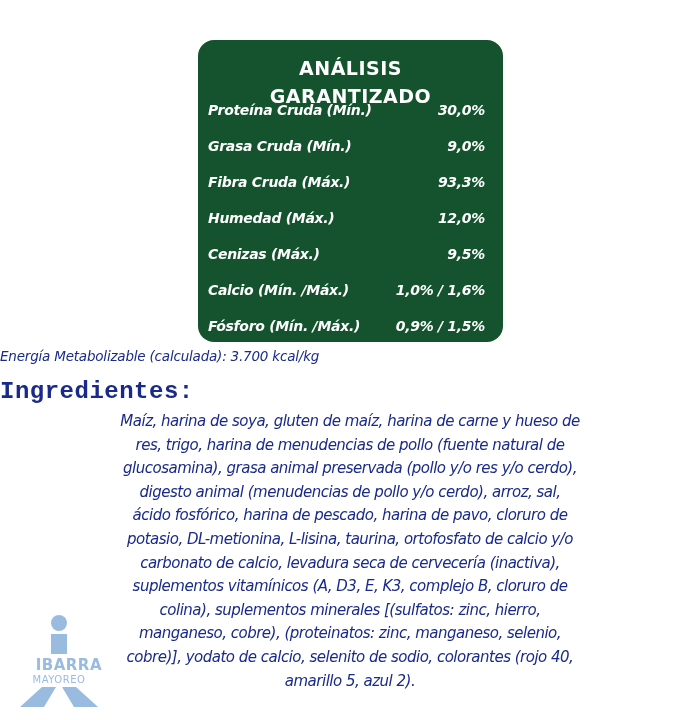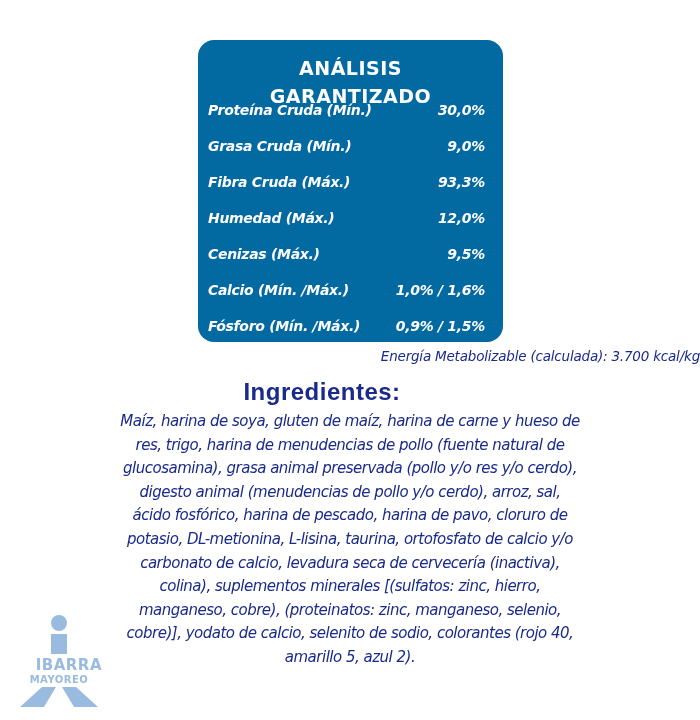--- a/index.html
+++ b/index.html
@@ -13,21 +13,21 @@
       position: relative;
       overflow: hidden;
       font-family: "DejaVu Sans", "Liberation Sans", sans-serif;
     }
     .analysis-box {
       position: absolute;
       left: 198px;
       top: 40px;
       width: 305px;
       height: 302px;
-      background: #0369a1;
+      background: #14532d;
       border-radius: 16px;
       box-sizing: border-box;
       padding: 10px 18px 0 10px;
     }
     .analysis-title {
       color: #ffffff;
       text-align: center;
       font-family: "DejaVu Sans", sans-serif;
       font-weight: bold;
       font-size: 19px;
@@ -51,35 +51,35 @@
       gap: 16px;
     }
     .analysis-row .value {
       text-align: center;
     }
     .energy {
       position: absolute;
       left: 0;
       width: 700px;
       top: 348px;
-      text-align: right;
+      text-align: left;
       color: #1a2a8a;
       font-family: "DejaVu Sans", sans-serif;
       font-style: italic;
       font-size: 13.5px;
       letter-spacing: -0.2px;
     }
     .ingredients-title {
       position: absolute;
       left: 0;
       width: 644px;
       top: 378px;
-      text-align: center;
+      text-align: left;
       color: #1a2a8a;
-      font-family: Liberation Sans, sans-serif;
+      font-family: Liberation Mono, monospace;
       font-weight: bold;
       font-size: 24px;
       letter-spacing: 0.5px;
     }
     .ingredients-body {
       position: absolute;
       left: 80px;
       width: 540px;
       top: 410px;
       text-align: center;
@@ -120,21 +120,20 @@
     .logo-text-sub {
       position: absolute;
       left: 0;
       width: 86px;
       top: 59px;
       text-align: center;
       color: #9abbe0;
       font-family: "DejaVu Sans", sans-serif;
       font-size: 10px;
       letter-spacing: 0.5px;
-      font-weight: bold;
     }
   </style>
 </head>
 <body>
 
 <div class="analysis-box">
   <div class="analysis-title">ANÁLISIS GARANTIZADO</div>
   <div class="analysis-row">
     <span class="label">Proteína Cruda (Mín.)</span>
     <span class="value">30,0%</span>
@@ -170,20 +169,21 @@
 <div class="ingredients-title">Ingredientes:</div>
 
 <div class="ingredients-body">
   <span class="line">Maíz, harina de soya, gluten de maíz, harina de carne y hueso de</span>
   <span class="line">res, trigo, harina de menudencias de pollo (fuente natural de</span>
   <span class="line">glucosamina), grasa animal preservada (pollo y/o res y/o cerdo),</span>
   <span class="line">digesto animal (menudencias de pollo y/o cerdo), arroz, sal,</span>
   <span class="line">ácido fosfórico, harina de pescado, harina de pavo, cloruro de</span>
   <span class="line">potasio, DL-metionina, L-lisina, taurina, ortofosfato de calcio y/o</span>
   <span class="line">carbonato de calcio, levadura seca de cervecería (inactiva),</span>
+  <span class="line">suplementos vitamínicos (A, D3, E, K3, complejo B, cloruro de</span>
   <span class="line">colina), suplementos minerales [(sulfatos: zinc, hierro,</span>
   <span class="line">manganeso, cobre), (proteinatos: zinc, manganeso, selenio,</span>
   <span class="line">cobre)], yodato de calcio, selenito de sodio, colorantes (rojo 40,</span>
   <span class="line">amarillo 5, azul 2).</span>
 </div>
 
 <div class="logo">
   <svg width="86" height="92" viewBox="0 0 86 92">
 
     <circle cx="43" cy="8" r="8" fill="#9abbe0"></circle>

